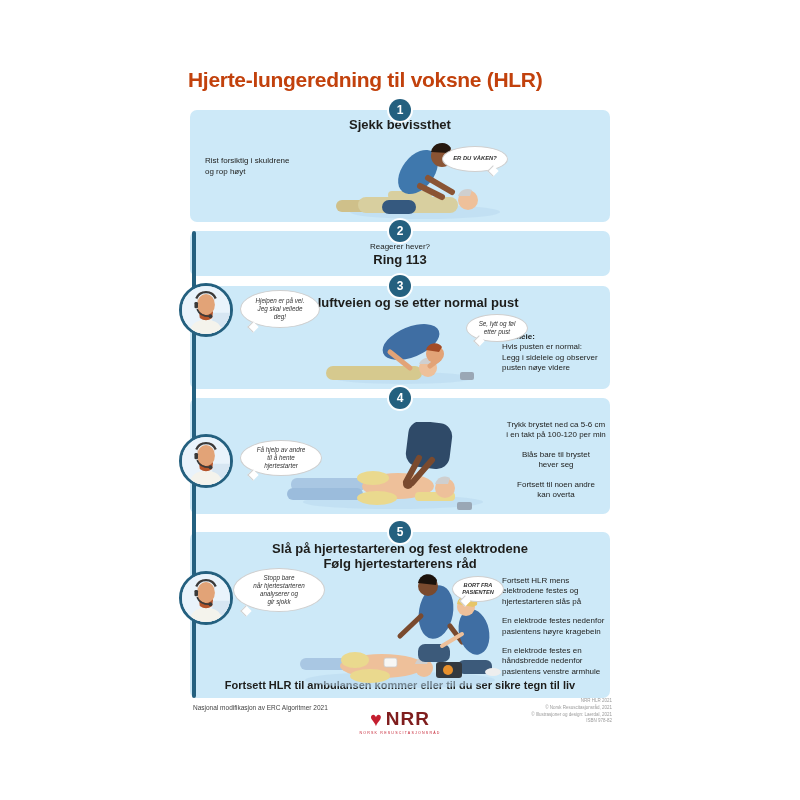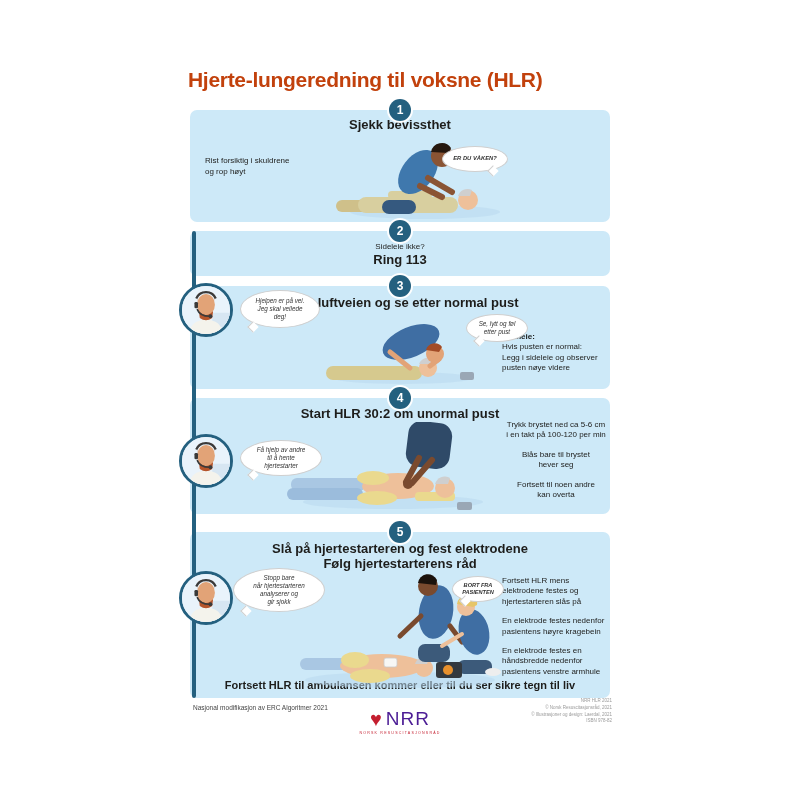--- a/index.html
+++ b/index.html
@@ -58,21 +58,21 @@
     font-size:11px;font-weight:bold;color:#1d1d1b;
   }
   .foot-note{position:absolute;left:5px;top:636px;font-size:6.5px;color:#444;}
   .fineprint{
     position:absolute;right:0;top:630px;text-align:right;font-size:4.5px;
     line-height:1.5;color:#9a9a9a;
   }
   .logo{position:absolute;left:0;top:640px;width:100%;text-align:center;}
   .logo-row{display:inline-flex;align-items:center;gap:4px;}
   .logo-heart{color:#c41e2f;font-size:20px;line-height:1;}
-  .logo-name{color:#4c1d95;font-size:19px;font-weight:normal;letter-spacing:1px;}
+  .logo-name{color:#7f1d1d;font-size:19px;font-weight:bold;letter-spacing:1px;}
   .logo-sub{font-size:3.6px;color:#c41e2f;letter-spacing:1.2px;margin-top:1px;}
 </style>
 </head>
 <body>
 
 <div class="poster">
 
   <div class="title">Hjerte-lungeredning til voksne (HLR)</div>
 
   <div class="rail"></div>
@@ -93,21 +93,21 @@
       <circle cx="112" cy="22" r="11" fill="#8a5434"></circle>
       <path d="M101,18 a11,11 0 0 1 20,-4 l-2,5 z" fill="#26180f"></path>
       <line x1="98" y1="44" x2="122" y2="58" stroke="#8a5434" stroke-width="6" stroke-linecap="round"></line>
       <line x1="90" y1="52" x2="112" y2="63" stroke="#8a5434" stroke-width="6" stroke-linecap="round"></line>
     </svg>
     <div class="bubble tail-right" style="left:252px;top:36px;width:66px;height:26px;font-weight:bold;font-size:5.8px;">ER DU VÅKEN?</div>
   </div>
   <div class="numcircle" style="top:31px;">1</div>
 
   <div class="stepbox" style="top:163px;height:45px;">
-    <div style="position:absolute;top:11px;width:100%;text-align:center;font-size:8px;">Sideleie ikke?</div>
+    <div style="position:absolute;top:11px;width:100%;text-align:center;font-size:8px;">Reagerer hever?</div>
     <div style="position:absolute;top:21px;width:100%;text-align:center;font-size:13px;font-weight:bold;">Ring 113</div>
   </div>
   <div class="numcircle" style="top:152px;">2</div>
 
   <div class="stepbox" style="top:218px;height:103px;">
     <div class="h-step" style="top:9px;">Åpne luftveien og se etter normal pust</div>
     <svg class="scene" style="left:128px;top:28px;" width="170" height="73" viewBox="0 0 170 73">
       <ellipse cx="85" cy="64" rx="70" ry="6" fill="#b9d9ee" opacity="0.55"></ellipse>
       <rect x="8" y="52" width="96" height="14" rx="7" fill="#d6c98e"></rect>
       <circle cx="110" cy="54" r="9" fill="#eec09a"></circle>
@@ -144,21 +144,20 @@
       <circle cx="32" cy="34" r="2.2" fill="#3a3a3a"></circle>
     </svg>
   </div>
   <div class="bubble" style="left:52px;top:222px;width:80px;height:38px;">
       <span class="pre">Hjelpen er på vei.
 Jeg skal veilede
 deg!</span>
     </div>
 
   <div class="stepbox" style="top:330px;height:116px;">
-    <div class="h-step" style="top:8px;">Start HLR 30:2 om unormal pust</div>
     <svg class="scene" style="left:95px;top:24px;" width="215" height="90" viewBox="0 0 215 90">
       <ellipse cx="108" cy="80" rx="90" ry="7" fill="#b9d9ee" opacity="0.55"></ellipse>
       <rect x="6" y="56" width="74" height="13" rx="6" fill="#a9c7e3"></rect>
       <rect x="2" y="66" width="76" height="12" rx="6" fill="#9bbcdc"></rect>
       <ellipse cx="113" cy="64" rx="36" ry="13" fill="#eec09a"></ellipse>
       <ellipse cx="88" cy="56" rx="16" ry="7" fill="#ead98e"></ellipse>
       <ellipse cx="92" cy="76" rx="20" ry="7" fill="#ead98e"></ellipse>
       <rect x="130" y="70" width="40" height="9" rx="4" fill="#ead98e"></rect>
       <circle cx="160" cy="66" r="10" fill="#eec09a"></circle>
       <path d="M150,62 a10,10 0 0 1 15,-6 l-2,6 z" fill="#cfcfcf"></path>

